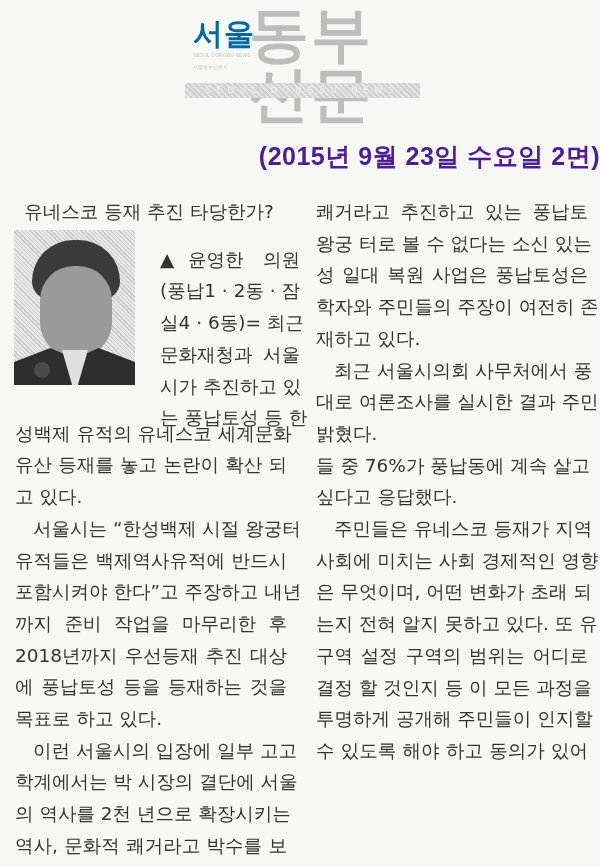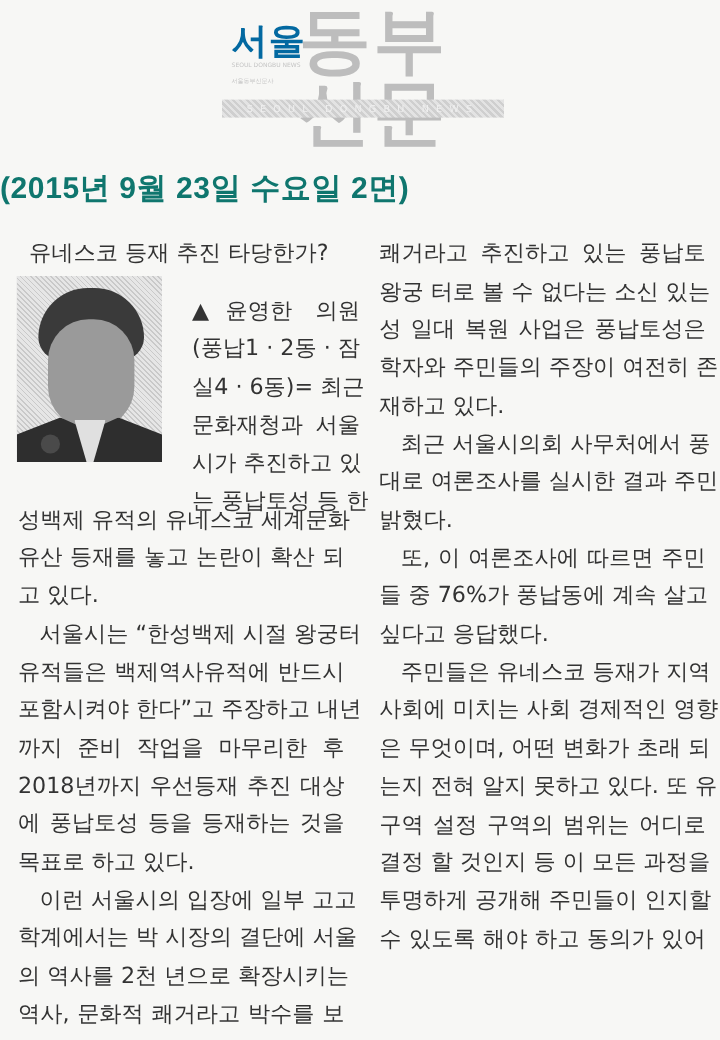--- a/index.html
+++ b/index.html
@@ -12,22 +12,22 @@
   }
   .masthead { position:absolute; left:185px; top:4px; width:240px; height:100px; }
   .mast-seoul { position:absolute; left:8px; top:10px; font-size:30px; color:#0369a1; letter-spacing:1px; font-weight:bold; }
   .mast-sub1 { position:absolute; left:8px; top:48px; font-size:5px; color:#c4c4c4; }
   .mast-sub2 { position:absolute; left:8px; top:60px; font-size:5px; color:#c4c4c4; }
   .mast-title { position:absolute; left:64px; top:0px; font-size:60px; line-height:60px; font-weight:bold; color:#bdbdbd; letter-spacing:2px; }
   .mast-bar { position:absolute; left:0px; top:79px; width:235px; height:15px;
     background:repeating-linear-gradient(45deg,#cfcfcf 0 2px,#e3e3e3 2px 4px); }
   .mast-bar-text { position:absolute; left:0; top:0; width:235px; text-align:center; font-size:8px; line-height:15px; color:#efefef; letter-spacing:6px; }
 
-  .dateline { position:absolute; left:0; top:140px; width:600px; text-align:left;
-    font-family:"Liberation Sans", sans-serif; font-weight:bold; font-size:25px; color:#0f766e; letter-spacing:0.5px; }
+  .dateline { position:absolute; left:0; top:140px; width:600px; text-align:right;
+    font-family:"Liberation Sans", sans-serif; font-weight:bold; font-size:25px; color:#4c1d95; letter-spacing:0.5px; }
 
   .col { position:absolute; top:196px; font-size:18.5px; line-height:31.7px; color:#333; }
   .col-left { left:15px; width:272px; }
   .col-right { left:316px; width:272px; }
   .line { white-space:nowrap; display:block; }
   .line.j { text-align:justify; text-align-last:justify; }
   .indent { padding-left:18px; }
   .headline { text-align:center; display:block; padding-right:4px; }
 
   .photo { position:absolute; left:14px; top:230px; width:121px; height:155px;
@@ -98,21 +98,20 @@
 
 <div class="col col-right">
   <span class="line j">쾌거라고 추진하고 있는 풍납토</span>
   <span class="line j">왕궁 터로 볼 수 없다는 소신 있는</span>
   <span class="line j">성 일대 복원 사업은 풍납토성은</span>
   <span class="line j">학자와 주민들의 주장이 여전히 존</span>
   <span class="line">재하고 있다.</span>
   <span class="line j indent">최근 서울시의회 사무처에서 풍</span>
   <span class="line j">대로 여론조사를 실시한 결과 주민</span>
   <span class="line">밝혔다.</span>
-  <span class="line j indent">또, 이 여론조사에 따르면 주민</span>
   <span class="line j">들 중 76%가 풍납동에 계속 살고</span>
   <span class="line">싶다고 응답했다.</span>
   <span class="line j indent">주민들은 유네스코 등재가 지역</span>
   <span class="line j">사회에 미치는 사회 경제적인 영향</span>
   <span class="line j">은 무엇이며, 어떤 변화가 초래 되</span>
   <span class="line j">는지 전혀 알지 못하고 있다. 또 유</span>
   <span class="line j">구역 설정 구역의 범위는 어디로</span>
   <span class="line j">결정 할 것인지 등 이 모든 과정을</span>
   <span class="line j">투명하게 공개해 주민들이 인지할</span>
   <span class="line j">수 있도록 해야 하고 동의가 있어</span>

